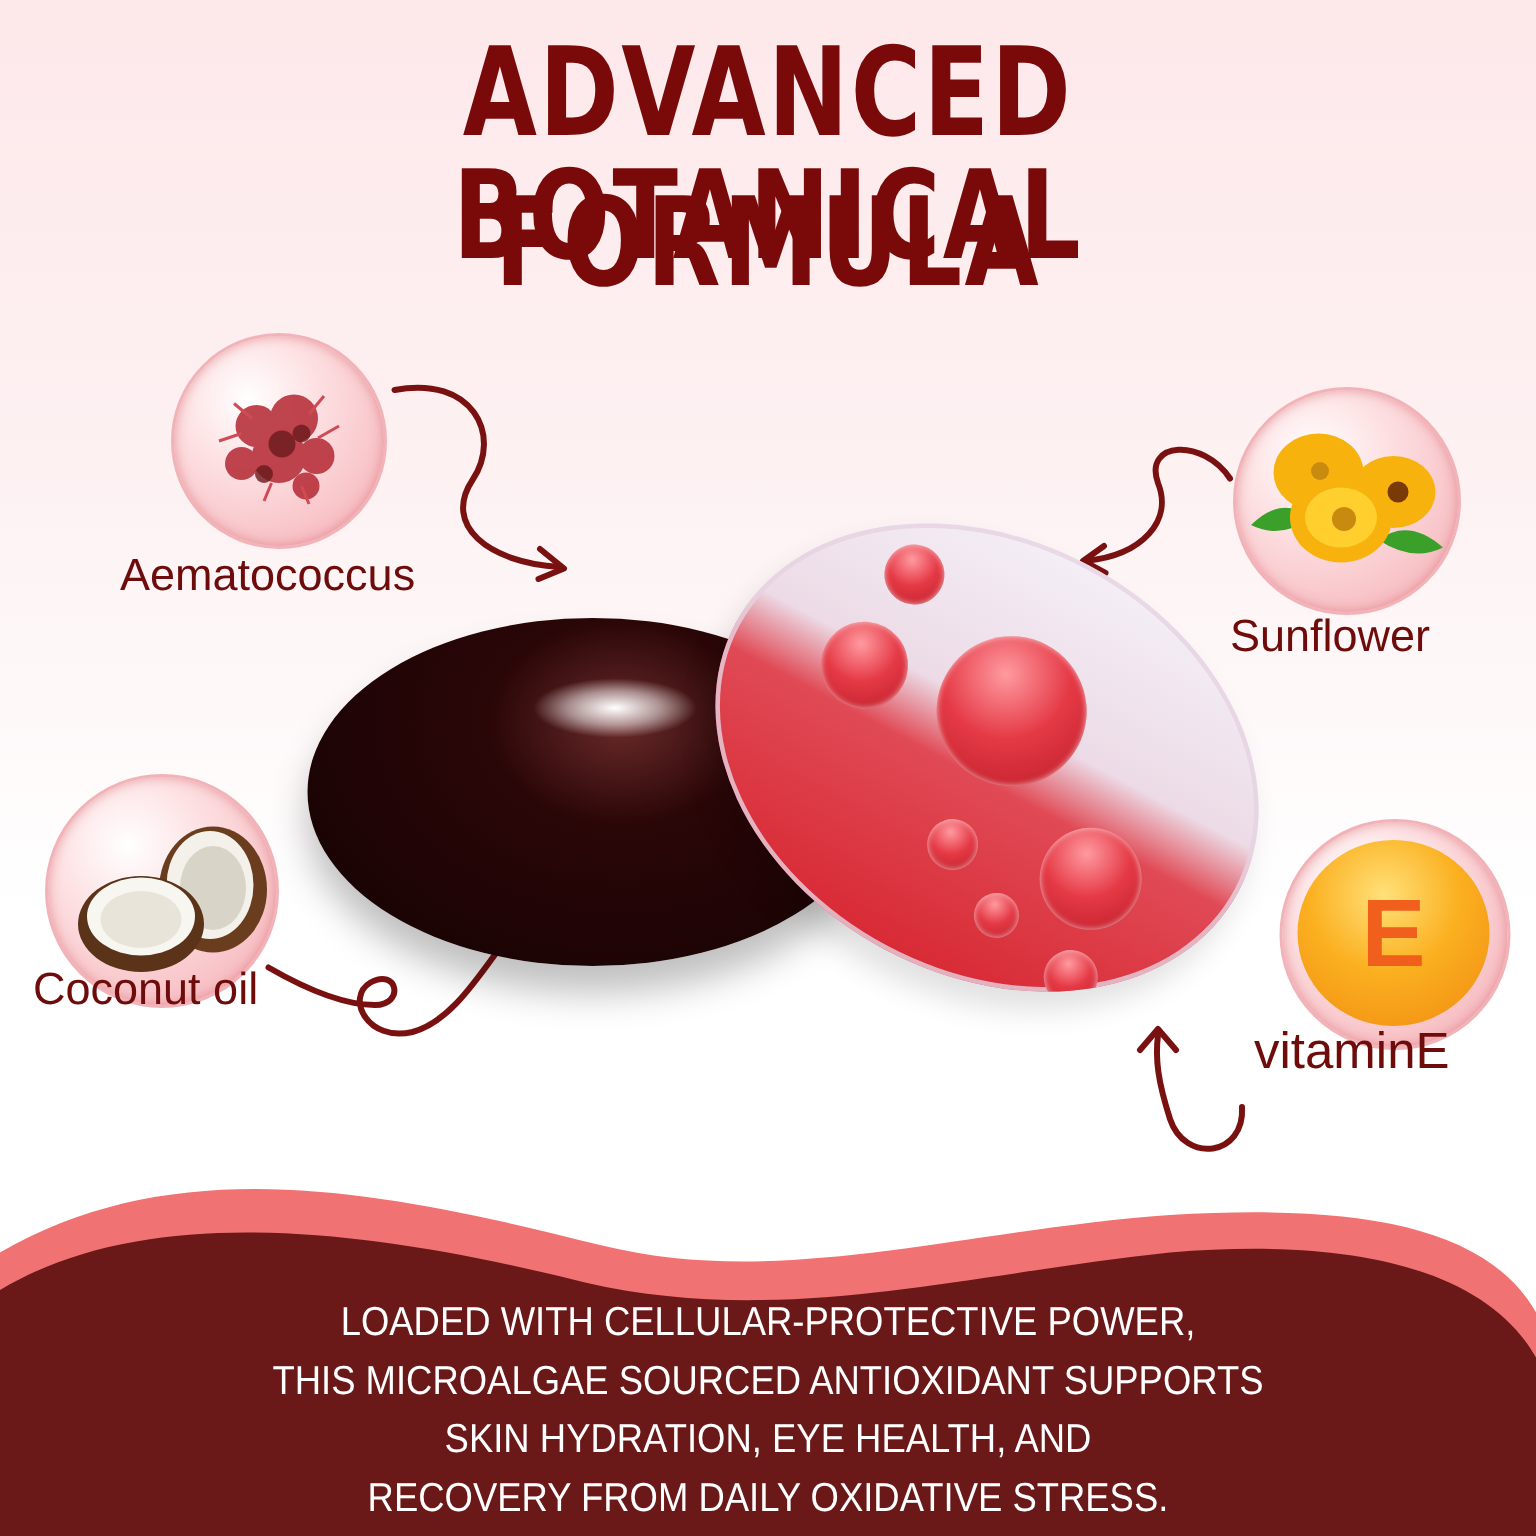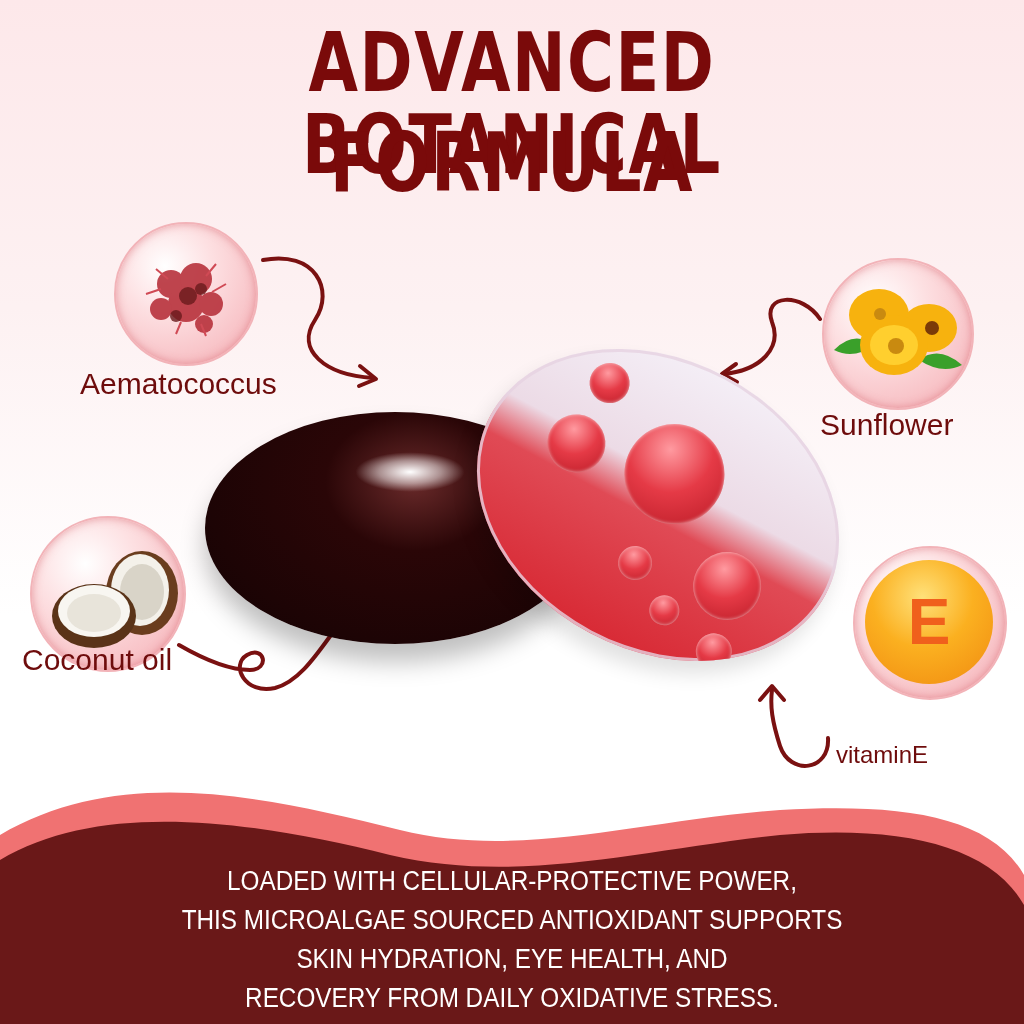--- a/index.html
+++ b/index.html
@@ -105,21 +105,21 @@
   <path d="M158 16 L174 10 L172 28" stroke="#7a1111" stroke-width="4" fill="none" stroke-linecap="round" stroke-linejoin="round"></path>
 </svg>
 
 <div class="bubble" style="left:853px;top:546px;width:150px;height:150px;">
   <div style="position:absolute;left:10px;top:12px;width:128px;height:124px;border-radius:50%;
        background:radial-gradient(circle at 45% 30%,#ffe17a 0%,#fbb020 45%,#f08a10 100%);
        display:flex;align-items:center;justify-content:center;">
     <span style="font-family:'Liberation Sans',sans-serif;font-weight:bold;font-size:64px;color:#f0601c;">E</span>
   </div>
 </div>
-<div class="label" style="left:836px;top:742px;font-size:24px;">vitaminE</div>
+<div class="label" style="left:836px;top:683px;font-size:34px;">vitaminE</div>
 <svg class="arrow" style="left:750px;top:676px;" width="90" height="100">
   <path d="M78 62 C80 95 40 100 30 70 C22 45 20 30 22 14" stroke="#7a1111" stroke-width="4" fill="none" stroke-linecap="round"></path>
   <path d="M10 24 L22 10 L34 24" stroke="#7a1111" stroke-width="4" fill="none" stroke-linecap="round" stroke-linejoin="round"></path>
 </svg>
 
 <div class="capsule-dark">
   <div class="hl"></div>
 </div>
 <div class="capsule-clear">
   <div class="cell" style="left:70px;top:40px;width:40px;height:40px;"></div>

